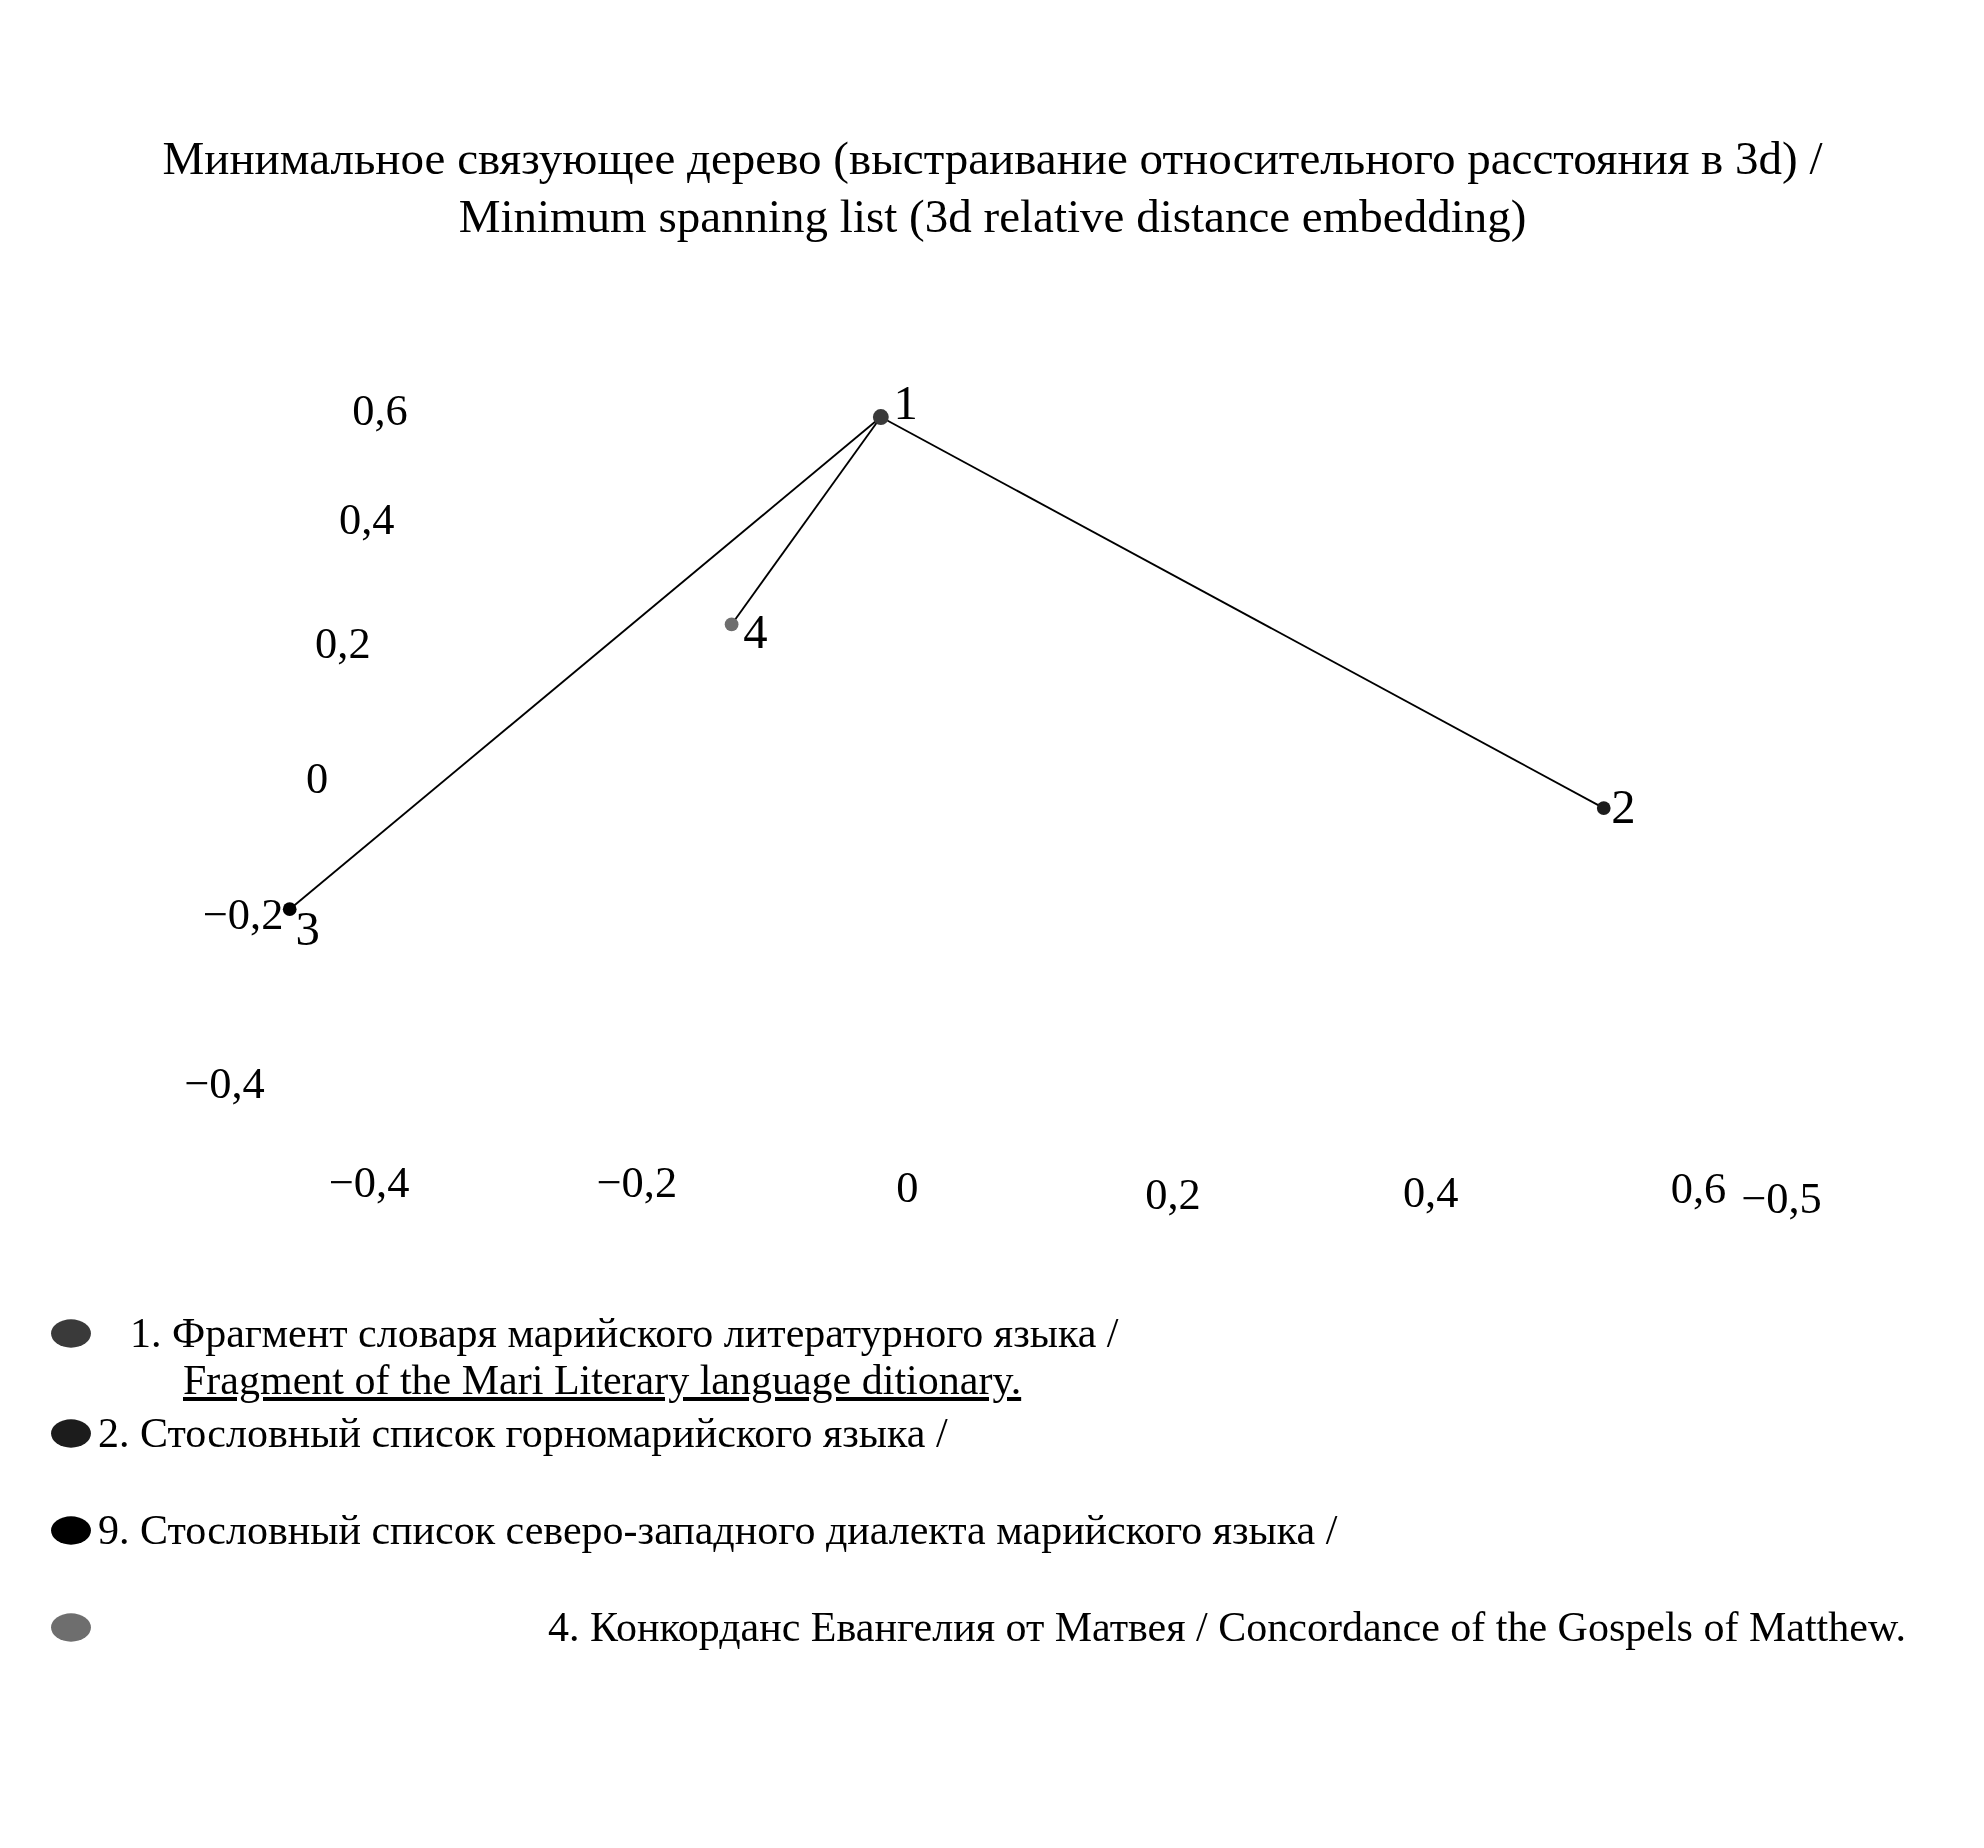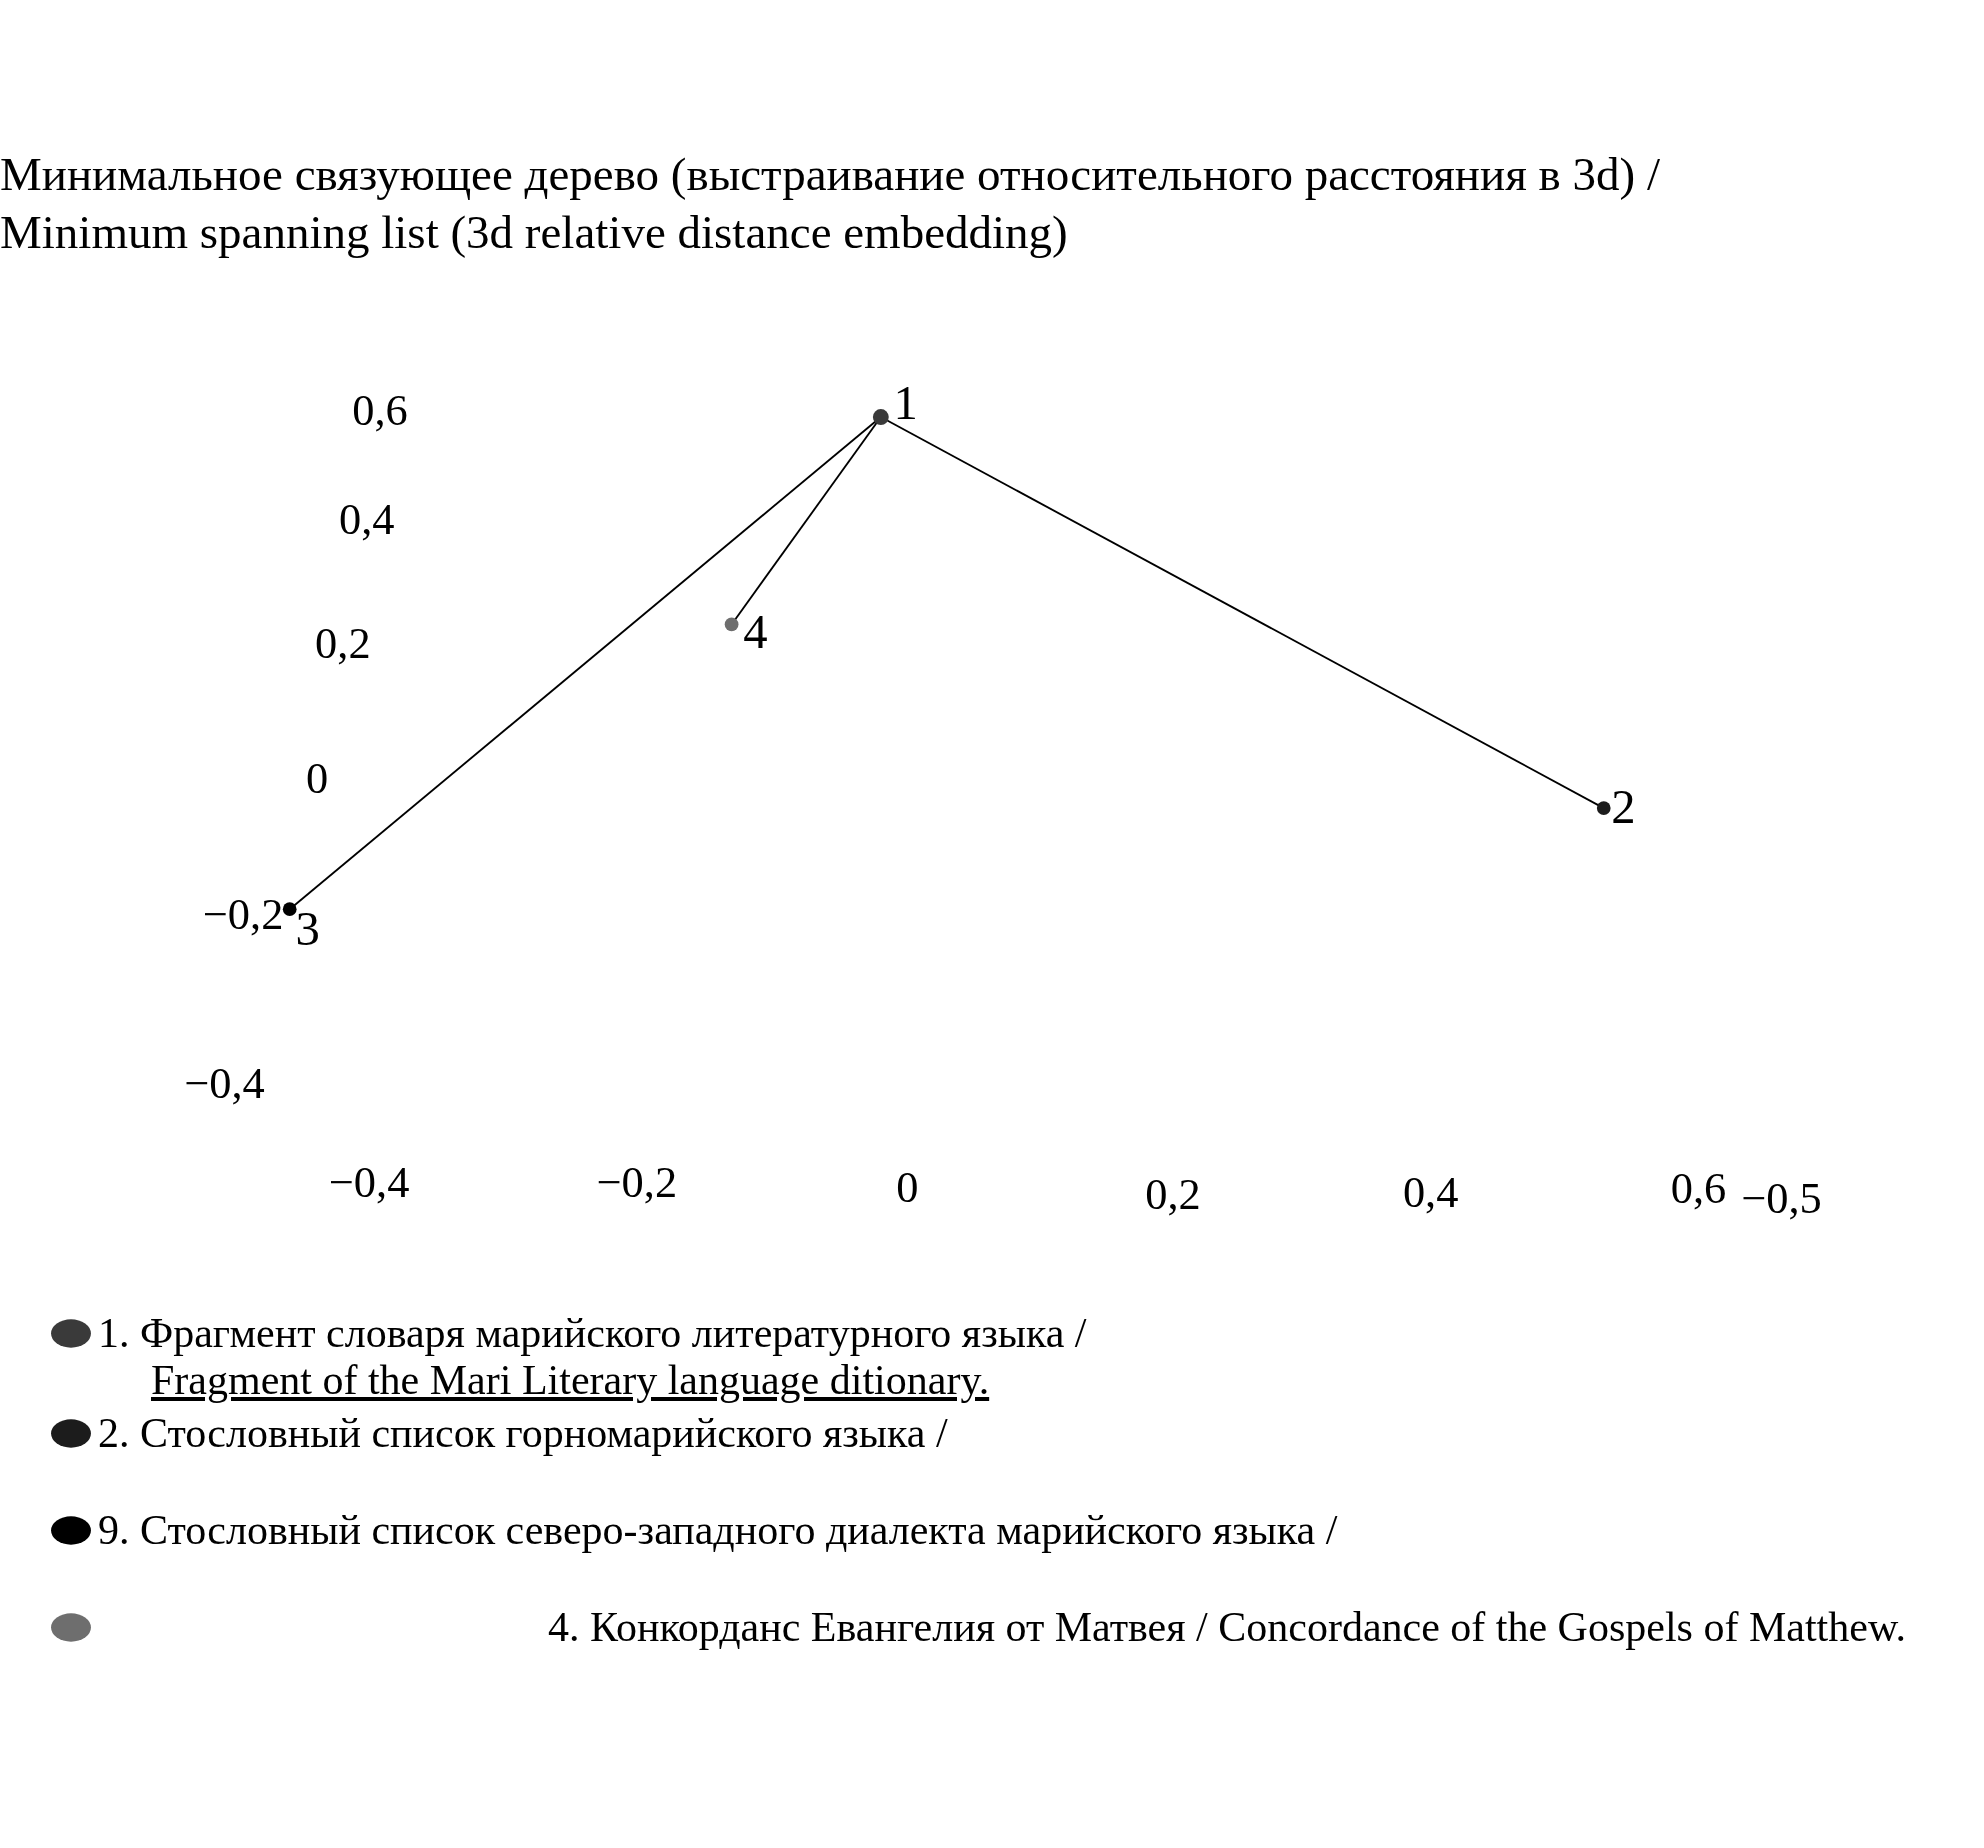--- a/index.html
+++ b/index.html
@@ -7,23 +7,24 @@
     position: relative;
     width: 1985px;
     height: 1848px;
     background: #ffffff;
     font-family: "Liberation Serif", "DejaVu Serif", serif;
     color: #000000;
     overflow: hidden;
   }
   .title {
     position: absolute;
-    top: 145px;
+    top: 129px;
     left: 0;
     width: 100%;
+    text-align: center;
     font-size: 47px;
     line-height: 58px;
     white-space: nowrap;
   }
   svg.plot {
     position: absolute;
     left: 0;
     top: 0;
     width: 1985px;
     height: 1848px;
@@ -45,21 +46,21 @@
   }
   .legend-item .bullet {
     position: absolute;
     left: 50px;
     top: 8px;
     width: 42px;
     height: 31px;
   }
   .legend-item .l1 { padding-left: 98px; white-space: nowrap; }
   .legend-item .l2 { padding-left: 151px; white-space: nowrap; text-decoration: underline; }
-  .li-1 { top: 1310px; }
+  .li-1 { top: 1310px; padding-left: 32px; }
   .li-2 { top: 1410px; }
   .li-3 { top: 1507px; }
   .li-4 { top: 1604px; text-align: right; }
 </style>
 </head>
 <body>
 
 <div class="page">
 
   <div class="title">

